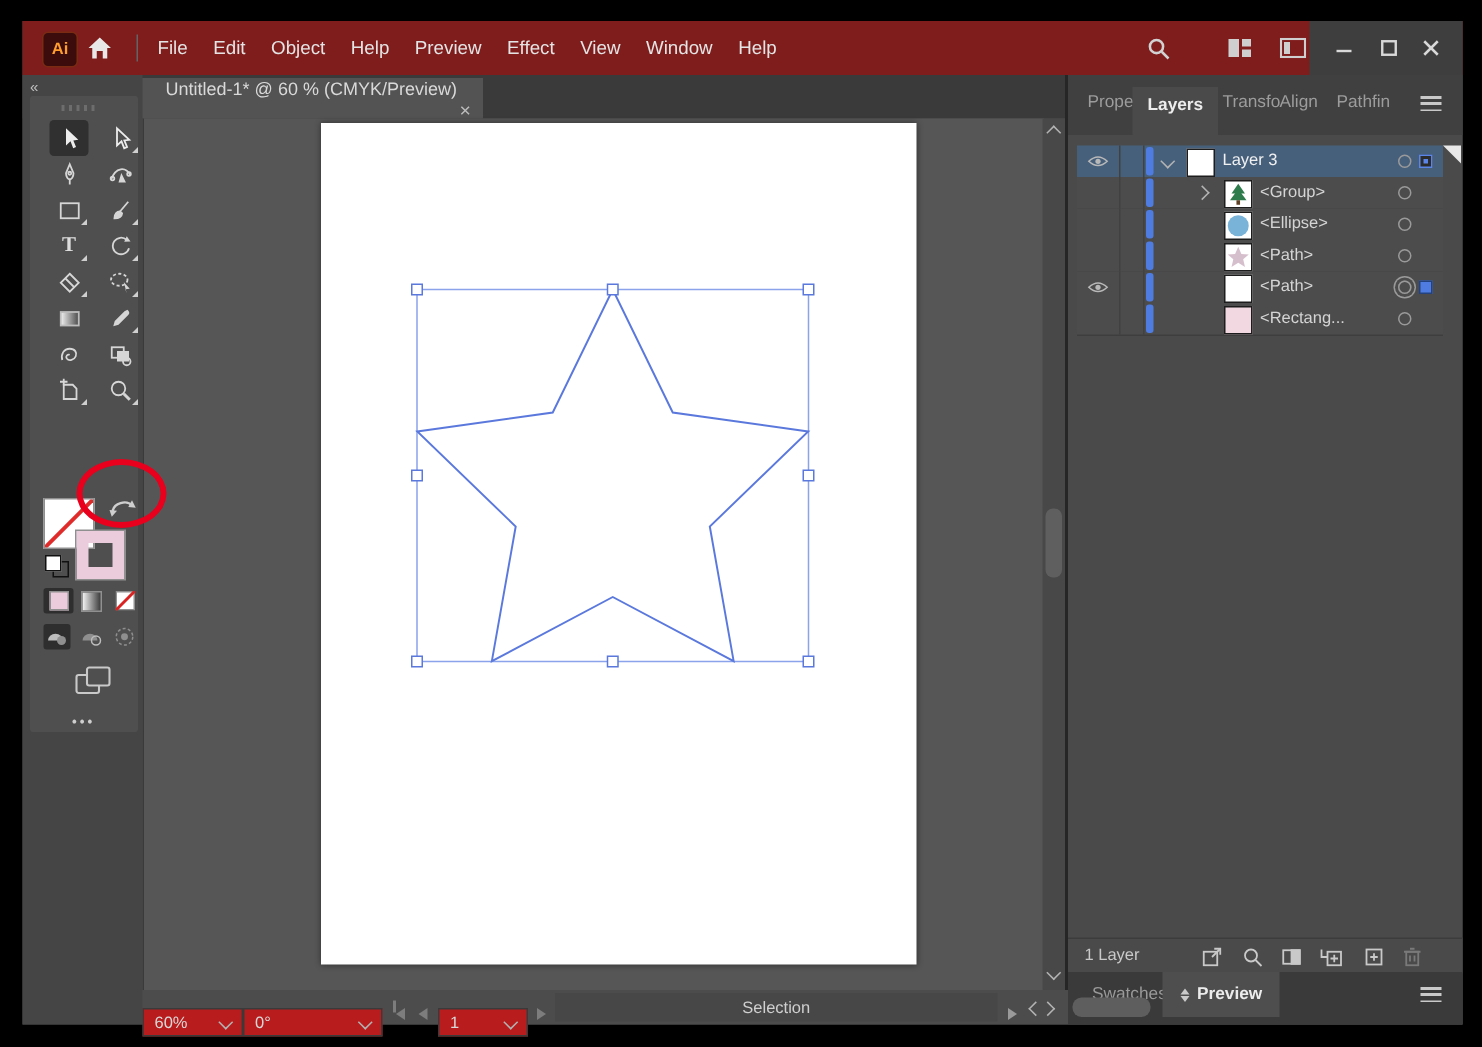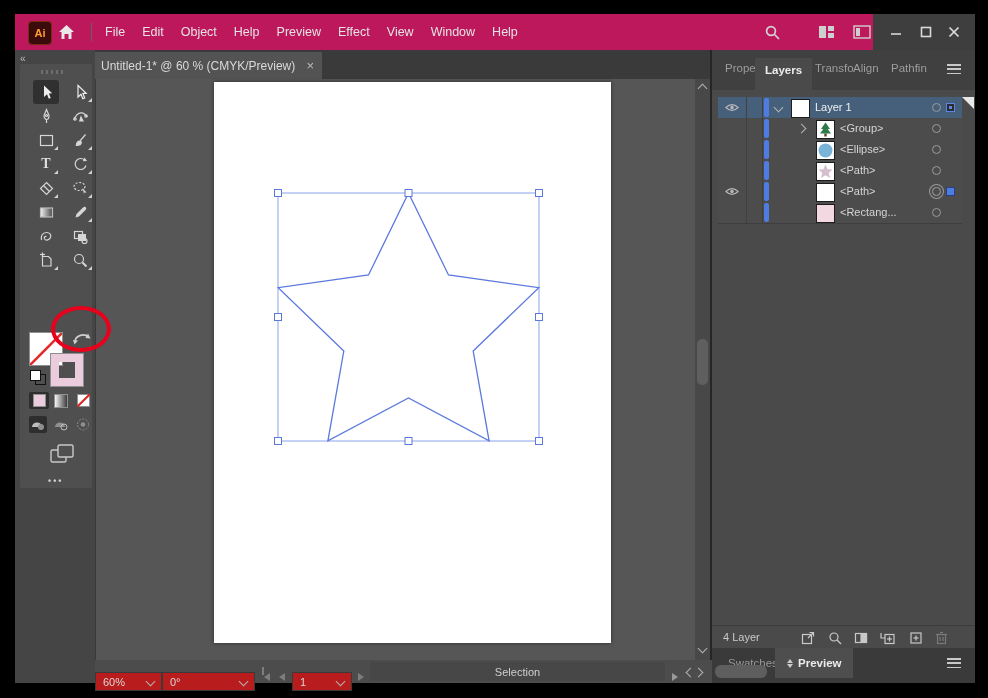--- a/index.html
+++ b/index.html
@@ -1,28 +1,28 @@
 <!DOCTYPE html>
 <html><head>
 <meta charset="utf-8">
 <style>
   html,body{margin:0;padding:0;background:#000;}
   body{width:988px;height:698px;position:relative;font-family:"Liberation Sans",sans-serif;overflow:hidden;}
   #window{position:absolute;left:15px;top:14px;width:960px;height:669px;background:#4b4b4b;}
   
-  #titlebar{position:absolute;left:0;top:0;width:960px;height:36px;background:#be185d;}
+  #titlebar{position:absolute;left:0;top:0;width:960px;height:36px;background:#7f1d1d;}
   #ctrlzone{position:absolute;right:0;top:0;width:102px;height:36px;background:#3e3e3e;}
   #ai-logo{position:absolute;left:13px;top:7px;width:22px;height:22px;background:#3c0c0c;border:1px solid #7a2b12;border-radius:4px;color:#ff9d2e;font-size:11px;font-weight:bold;display:flex;align-items:center;justify-content:center;}
   .tb-ic{position:absolute;top:9px;width:18px;height:18px;display:flex;align-items:center;justify-content:center;}
   #menus{position:absolute;left:90px;top:0;height:36px;display:flex;align-items:center;gap:17px;color:#e4e4e4;font-size:12.5px;}
   #menus span{cursor:default;}
   .vsep{position:absolute;left:76px;top:9px;width:1px;height:18px;background:#646464;}
   
   #tabbar{position:absolute;left:0;top:36px;width:697px;height:29px;background:#3a3a3a;}
-  #doctab{position:absolute;left:78px;top:2px;width:229px;height:27px;background:#535353;color:#d9d9d9;font-size:12px;display:flex;align-items:center;padding:0 8px;box-sizing:border-box;}
+  #doctab{position:absolute;left:78px;top:2px;width:229px;height:27px;background:#535353;color:#d9d9d9;font-size:12px;display:flex;align-items:center;padding:0 8px;box-sizing:border-box;flex-direction:column;}
   #doctab .close{margin-left:auto;color:#bdbdbd;font-size:13px;cursor:pointer;}
   
   #dock{position:absolute;left:0;top:36px;width:80px;height:633px;background:#454545;}
   #collapse{position:absolute;left:5px;top:3px;color:#bdbdbd;font-size:10px;letter-spacing:-1px;}
   #toolpanel{position:absolute;left:5px;top:14px;width:72px;height:424px;background:#4f4f4f;border-radius:2px;}
   #grip{position:absolute;left:21px;top:6px;display:flex;gap:3px;}
   #grip i{width:2px;height:4px;background:#6d6d6d;display:block;}
   .tool{position:absolute;width:26px;height:24px;display:flex;align-items:center;justify-content:center;}
   .tool.active{background:#303030;border-radius:3px;}
   .tool.sub:after{content:"";position:absolute;right:1px;bottom:2px;border-left:4px solid transparent;border-bottom:4px solid #cfcfcf;}
@@ -389,21 +389,21 @@
       <div class="eyec">
         <svg width="14" height="9" viewBox="0 0 16 10">
             <path d="M1 5 Q8 -1.5 15 5 Q8 11.5 1 5 Z" fill="none" stroke="#b8b8b8" stroke-width="1.2"></path>
             <circle cx="8" cy="5" r="2" fill="#b8b8b8"></circle>
           </svg>
       </div>
       <div class="lockc"></div>
       <div class="cbar"></div>
       <span class="chev down rowchev" style="left:57px;"></span>
       <div class="thumb" style="left:73px;"></div>
-      <span class="llabel" style="left:97px;">Layer 1</span>
+      <span class="llabel" style="left:97px;">Layer 3</span>
       <span class="tgt" style="left:214px;"></span>
       <span class="bsq" style="left:228px;border:1px solid #5b86e8;background:#2c2c2c;">
           <i style="position:absolute;left:2px;top:2px;width:3px;height:3px;background:#5b86e8;"></i>
         </span>
     </div>
     <div id="fold"></div>
 
     <div class="lrow" style="top:68px;">
       <div class="eyec"></div>
       <div class="lockc"></div>
@@ -464,21 +464,21 @@
     <div class="lrow" style="top:152px;text-align:right;">
       <div class="eyec"></div>
       <div class="lockc"></div>
       <div class="cbar"></div>
       <div class="thumb" style="left:98px;background:#f1d8e1;"></div>
       <span class="llabel" style="left:122px;">&lt;Rectang...</span>
       <span class="tgt" style="left:214px;"></span>
     </div>
 
     <div id="lfooter">
-      <span class="cnt">4 Layer</span>
+      <span class="cnt">1 Layer</span>
       <div class="fic" style="left:88px;">
         <svg width="14" height="14" viewBox="0 0 14 14">
             <rect x="1.5" y="3.5" width="9" height="9"></rect>
             <line x1="7" y1="7" x2="12.5" y2="1.5"></line>
             <polyline points="8.5,1.5 12.5,1.5 12.5,5.5"></polyline>
           </svg>
       </div>
       <div class="fic" style="left:115px;">
         <svg width="14" height="14" viewBox="0 0 14 14">
             <circle cx="6" cy="6" r="4"></circle>

